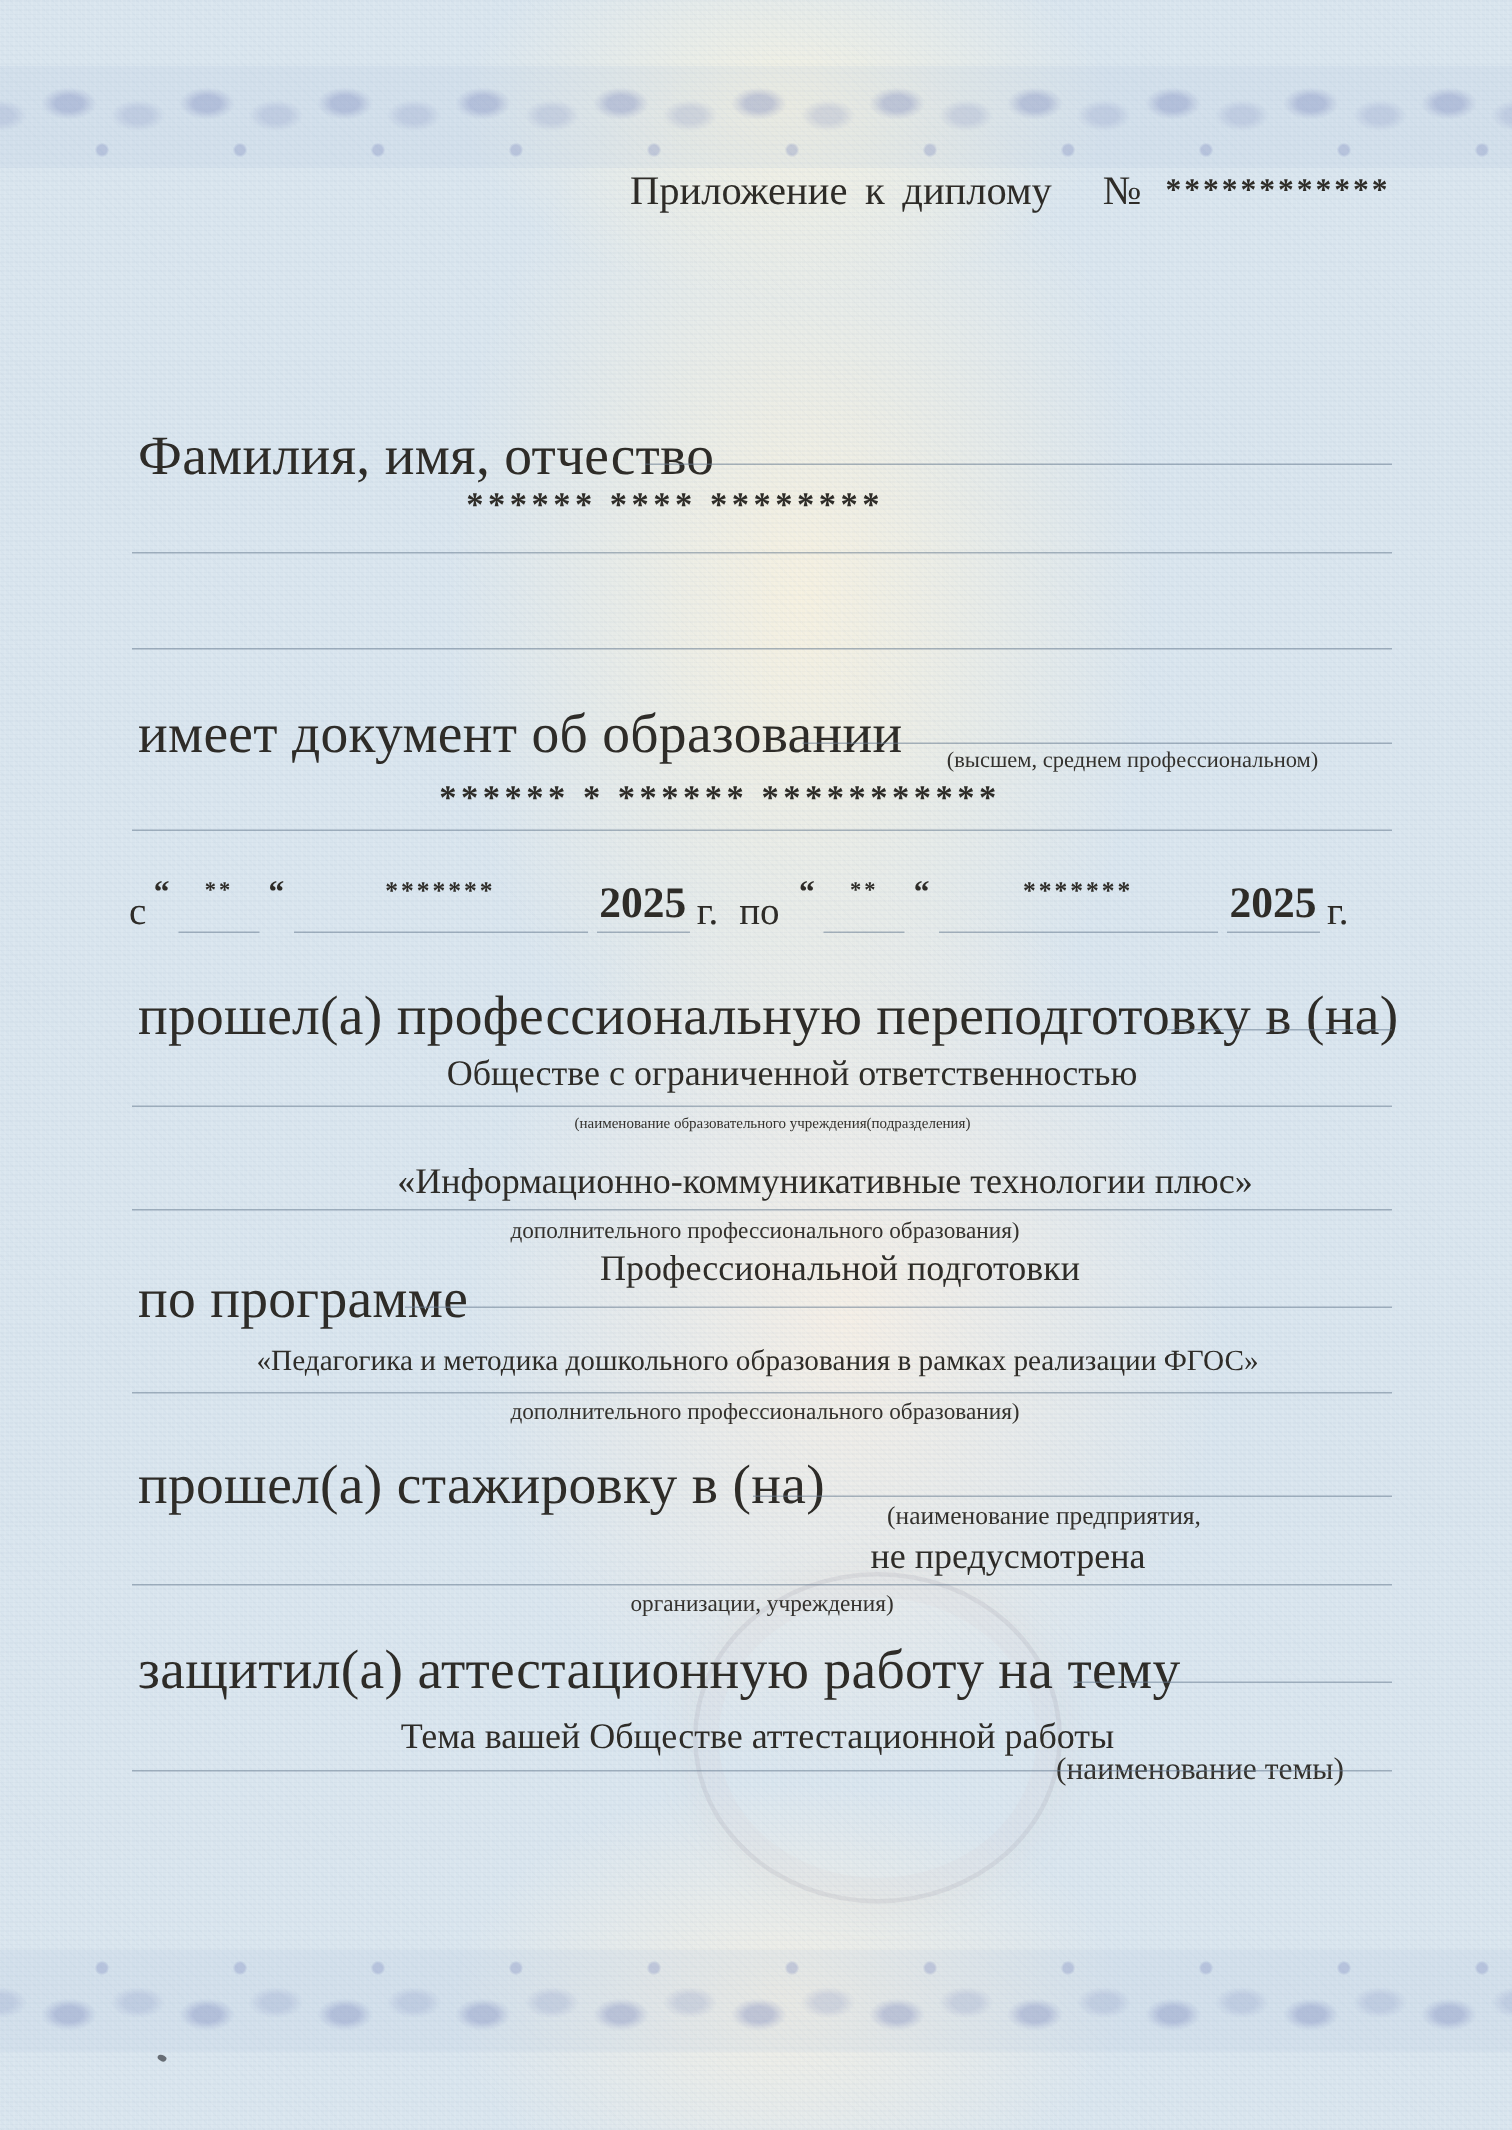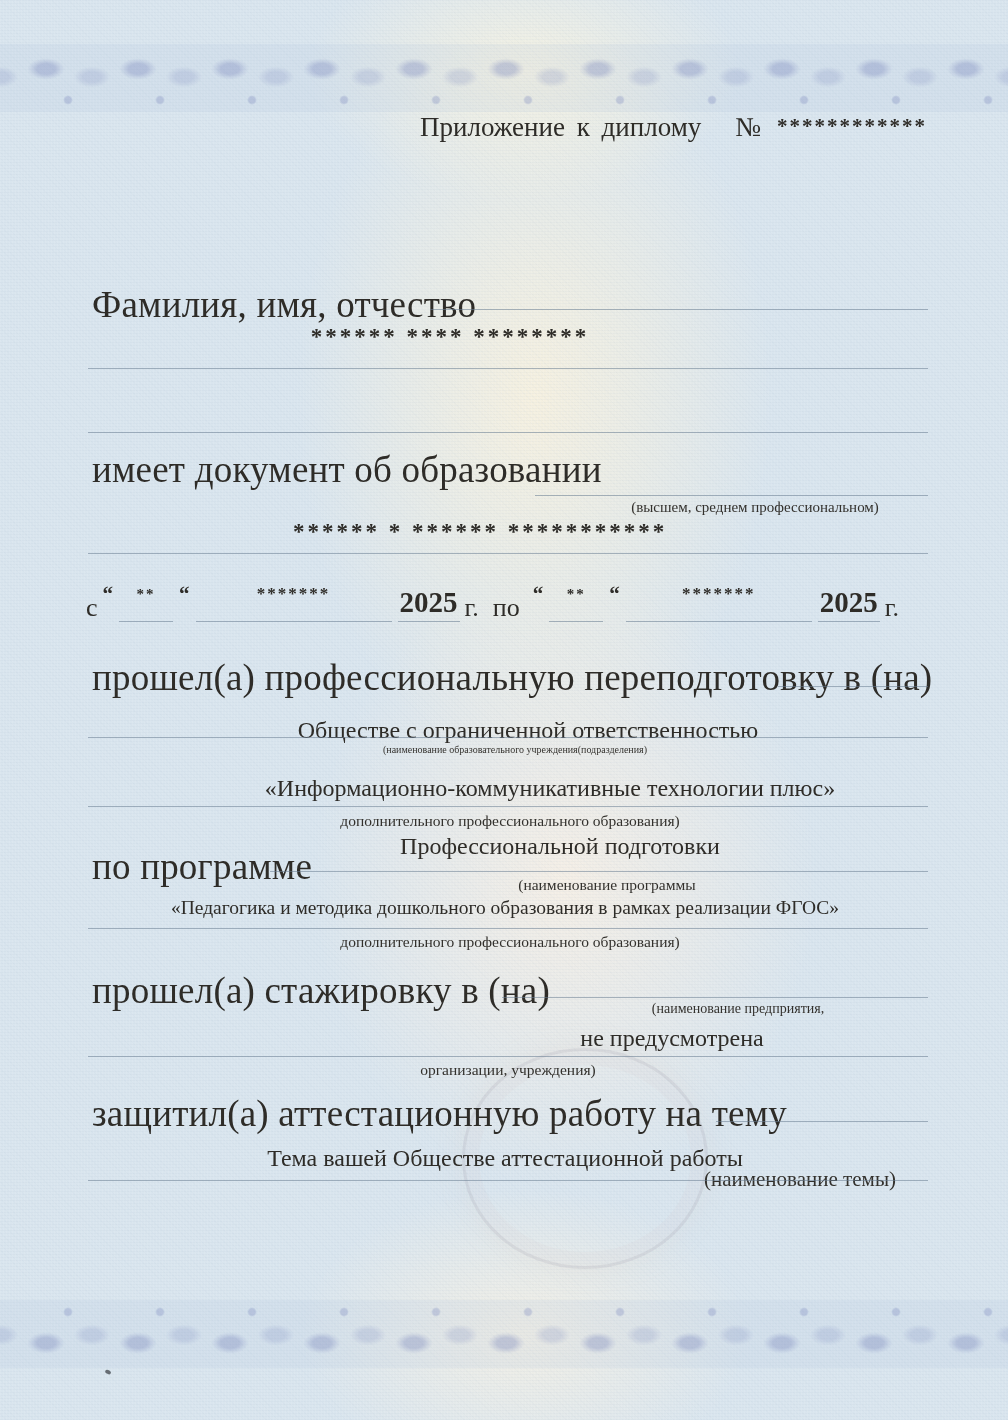--- a/index.html
+++ b/index.html
@@ -87,21 +87,21 @@
     <span class="num-sign">№</span>
     <span class="num-value">************</span>
   </div>
 
   <div class="abs label" style="left:92px;top:283px;">Фамилия, имя, отчество</div>
   <div class="rule" style="left:430px;top:309px;width:498px;"></div>
   <div class="abs value stars" style="left:200px;top:324px;width:500px;font-size:23px;">****** **** ********</div>
   <div class="rule" style="left:88px;top:368px;width:840px;"></div>
   <div class="rule" style="left:88px;top:432px;width:840px;"></div>
 
-  <div class="abs label" style="left:92px;top:448px;font-family:Liberation Serif, serif;">имеет документ об образовании</div>
+  <div class="abs label" style="left:92px;top:468px;font-family:Liberation Serif, serif;">имеет документ об образовании</div>
   <div class="rule" style="left:535px;top:495px;width:393px;"></div>
   <div class="abs caption" style="left:555px;top:499px;width:400px;">(высшем, среднем профессиональном)</div>
   <div class="abs value stars" style="left:230px;top:519px;width:500px;font-size:23px;">****** * ****** ***********</div>
   <div class="rule" style="left:88px;top:553px;width:840px;"></div>
 
   <div class="abs date-row" style="left:84px;top:584px;">
     <span class="d-label">с</span>
     <span class="d-quote">“</span>
     <span class="slot day"><span class="inner">**</span></span>
     <span class="d-quote">“</span>
@@ -112,38 +112,37 @@
     <span class="d-quote">“</span>
     <span class="slot day"><span class="inner">**</span></span>
     <span class="d-quote">“</span>
     <span class="slot month month2"><span class="inner">*******</span></span>
     <span class="slot year"><span class="inner">2025</span></span>
     <span class="d-label">г.</span>
   </div>
 
   <div class="abs label" style="left:92px;top:656px;">прошел(а) профессиональную переподготовку в (на)</div>
   <div class="rule" style="left:778px;top:686px;width:150px;"></div>
-  <div class="abs value" style="left:98px;top:703px;width:860px;font-size:24px;font-weight:normal;margin-top:14px;">Обществе с ограниченной ответственностью</div>
+  <div class="abs value" style="left:98px;top:703px;width:860px;font-size:24px;font-weight:normal;">Обществе с ограниченной ответственностью</div>
   <div class="rule" style="left:88px;top:737px;width:840px;"></div>
   <div class="abs caption" style="left:215px;top:744px;width:600px;font-size:10px;">(наименование образовательного учреждения(подразделения)</div>
   <div class="abs value" style="left:90px;top:775px;width:920px;font-size:24px;font-weight:normal;">«Информационно-коммуникативные технологии плюс»</div>
   <div class="rule" style="left:88px;top:806px;width:840px;"></div>
   <div class="abs caption" style="left:210px;top:812px;width:600px;font-size:15.5px;">дополнительного профессионального образования)</div>
 
   <div class="abs value" style="left:200px;top:833px;width:720px;font-size:24px;font-weight:normal;">Профессиональной подготовки</div>
   <div class="abs label" style="left:92px;top:845px;">по программе</div>
   <div class="rule" style="left:270px;top:871px;width:658px;"></div>
-  <div class="abs caption" style="left:407px;top:876px;width:400px;font-size:15.5px;">(наименование программы</div>
   <div class="abs value" style="left:60px;top:897px;width:890px;font-size:19.5px;font-weight:normal;">«Педагогика и методика дошкольного образования в рамках реализации ФГОС»</div>
   <div class="rule" style="left:88px;top:928px;width:840px;"></div>
   <div class="abs caption" style="left:210px;top:933px;width:600px;font-size:15.5px;">дополнительного профессионального образования)</div>
 
   <div class="abs label" style="left:92px;top:969px;">прошел(а) стажировку в (на)</div>
   <div class="rule" style="left:502px;top:997px;width:426px;"></div>
-  <div class="abs caption" style="left:538px;top:1001px;width:400px;font-size:14px;">(наименование предприятия,</div>
+  <div class="abs caption" style="left:496px;top:1001px;width:400px;font-size:17px;">(наименование предприятия,</div>
   <div class="abs value" style="left:512px;top:1025px;width:320px;font-size:24px;font-weight:normal;">не предусмотрена</div>
   <div class="rule" style="left:88px;top:1056px;width:840px;"></div>
   <div class="abs caption" style="left:208px;top:1061px;width:600px;font-size:15.5px;">организации, учреждения)</div>
 
   <div class="abs label" style="left:92px;top:1092px;">защитил(а) аттестационную работу на тему</div>
   <div class="rule" style="left:716px;top:1121px;width:212px;"></div>
   <div class="abs caption" style="left:600px;top:1167px;width:400px;font-size:21px;">(наименование темы)</div>
   <div class="abs value" style="left:85px;top:1145px;width:840px;font-size:24px;font-weight:normal;">Тема вашей Обществе аттестационной работы</div>
   <div class="rule" style="left:88px;top:1180px;width:840px;"></div>
 

